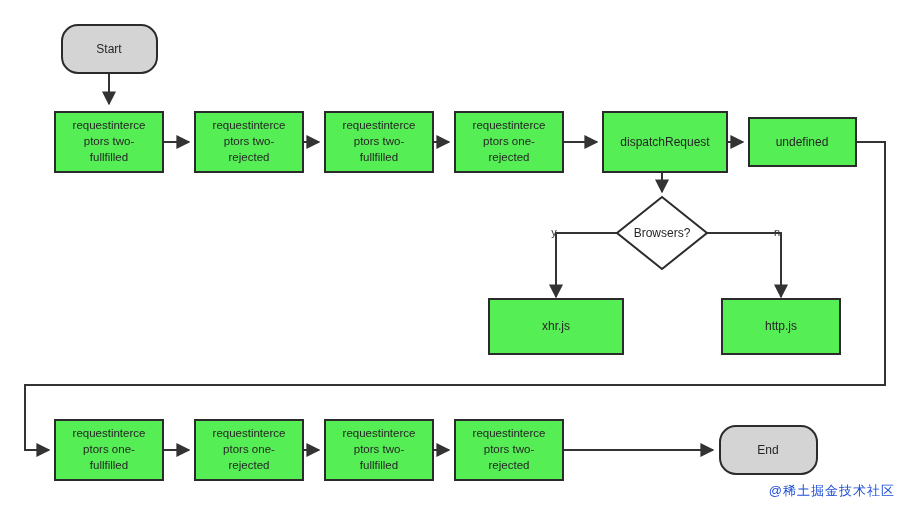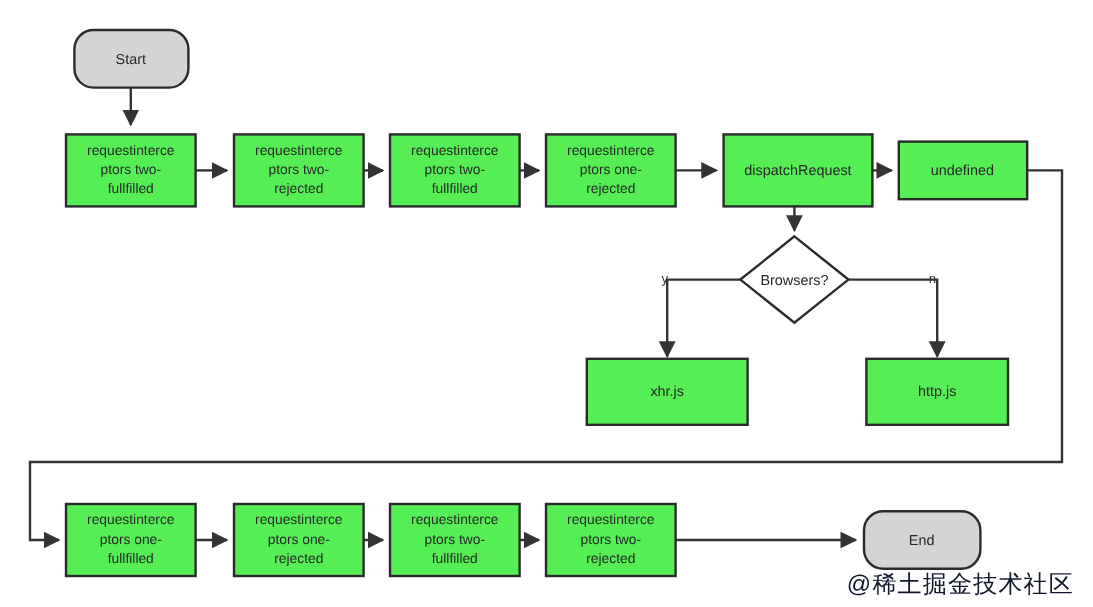--- a/index.html
+++ b/index.html
@@ -61,22 +61,22 @@
     font-family: "Liberation Sans", sans-serif;
     font-size: 11px;
     fill: #333333;
     text-anchor: middle;
   }
   .watermark {
     position: absolute;
     right: 16px;
     bottom: 6px;
     font-family: "Liberation Sans", sans-serif;
-    font-size: 20px;
-    color: #0f172a;
+    font-size: 13px;
+    color: #1d4ed8;
     letter-spacing: 1px;
     white-space: nowrap;
     user-select: none;
   }
 </style>
 </head>
 <body>
 
 <div id="canvas">
 

